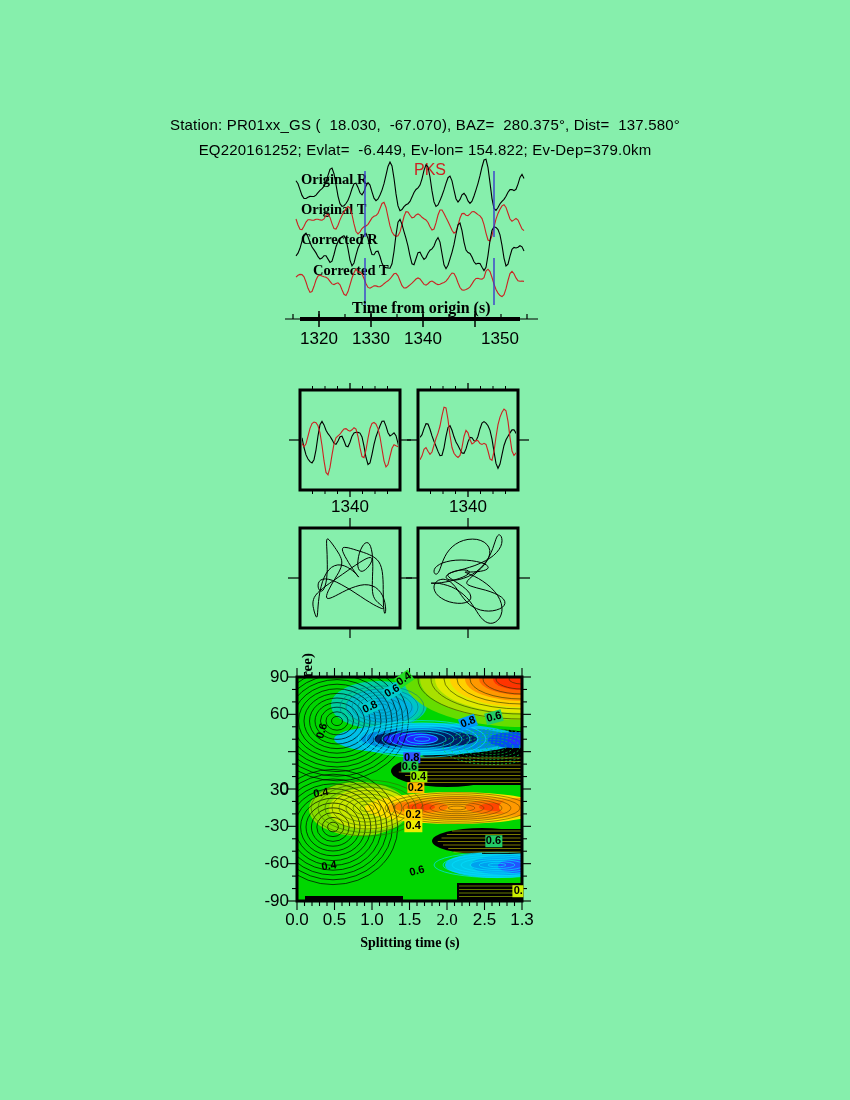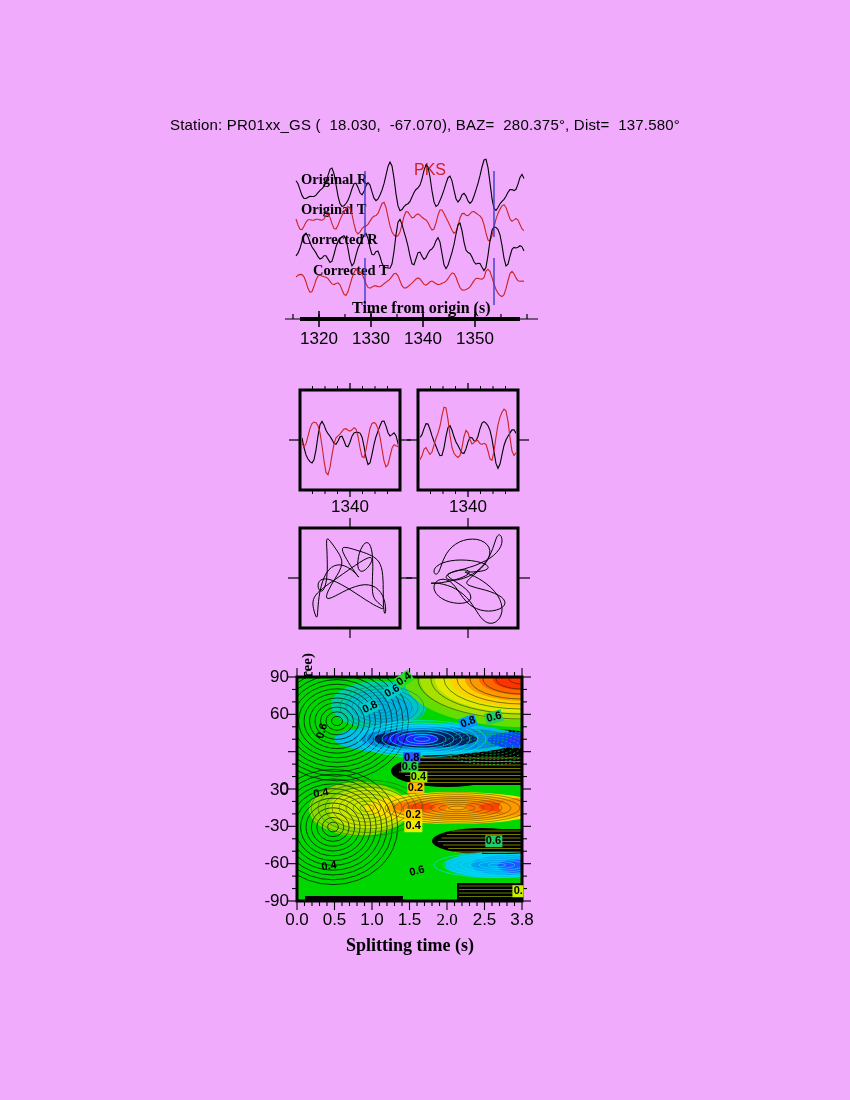--- a/index.html
+++ b/index.html
@@ -1,16 +1,16 @@
 <!DOCTYPE html>
 <html><head>
 <meta charset="utf-8">
 <style>
   html,body{margin:0;padding:0;background:#fff;}
-  #page{position:relative;width:850px;height:1100px;background:#f0abfc;
+  #page{position:relative;width:850px;height:1100px;background:#86efac;
         font-family:"Liberation Sans",sans-serif;color:#000;overflow:hidden;}
   .hdr{position:absolute;left:0;width:850px;text-align:center;font-size:15px;
        letter-spacing:0.2px;white-space:pre;}
   .trace-label{position:absolute;font-family:"Liberation Serif",serif;
        font-weight:bold;font-size:14.5px;}
   .pks{position:absolute;color:#cc2222;font-size:16px;}
   .axis-title{position:absolute;font-family:"Liberation Serif",serif;
        font-weight:bold;font-size:16px;}
   .ticklbl{position:absolute;font-size:17px;transform:translateX(-50%);}
   .ytick{position:absolute;right:0;font-size:17px;height:20px;line-height:20px;}
@@ -18,20 +18,21 @@
   .clab{position:absolute;font-size:11px;font-weight:bold;line-height:1.05;
         padding:0 1px;white-space:nowrap;}
   #footer-line{position:absolute;left:0;width:800px;text-align:center;font-size:16px;}
 </style>
 </head>
 <body>
 
 <div id="page">
 
   <div class="hdr" style="top:116px;">Station: PR01xx_GS (  18.030,  -67.070), BAZ=  280.375°, Dist=  137.580°</div>
+  <div class="hdr" style="top:141px;">EQ220161252; Evlat=  -6.449, Ev-lon= 154.822; Ev-Dep=379.0km</div>
 
   <div class="pks" style="left:414px;top:161px;">PKS</div>
   <div class="trace-label" style="left:301px;top:171px;">Original R</div>
   <div class="trace-label" style="left:301px;top:201px;">Original T</div>
   <div class="trace-label" style="left:301px;top:231px;">Corrected R</div>
   <div class="trace-label" style="left:301px;top:262px;margin-left:12px;">Corrected T</div>
   <svg id="wave-svg" style="left:290px;top:165px;" width="246" height="158" viewBox="0 0 246 158">
       <polyline points="6.0,15.7 8.0,18.8 10.0,24.6 12.0,30.4 14.0,33.5 16.0,33.5 18.0,32.2 20.0,31.4 22.0,31.5 24.0,31.5 26.0,30.1 28.0,27.6 30.0,25.3 32.0,23.6 34.0,21.4 36.0,17.0 38.0,10.4 40.0,4.3 42.0,3.0 44.0,8.7 46.0,19.7 48.0,31.1 50.0,38.7 52.0,41.4 54.0,40.7 56.0,38.5 58.0,35.2 60.0,30.1 62.0,23.8 64.0,18.8 66.0,18.2 68.0,22.4 70.0,27.8 72.0,29.9 74.0,26.6 76.0,20.7 78.0,17.6 80.0,20.1 82.0,26.8 84.0,33.2 86.0,35.7 88.0,34.0 90.0,30.0 92.0,25.1 94.0,18.7 96.0,10.2 98.0,1.5 100.0,-3.0 102.0,1.0 104.0,13.3 106.0,28.9 108.0,40.9 110.0,45.7 112.0,44.6 114.0,41.6 116.0,39.8 118.0,38.7 120.0,36.4 122.0,32.1 124.0,27.5 126.0,24.5 128.0,22.9 130.0,20.1 132.0,13.8 134.0,5.4 136.0,-0.2 138.0,1.9 140.0,12.0 142.0,25.9 144.0,36.9 146.0,41.4 148.0,39.9 150.0,35.6 152.0,30.5 154.0,24.9 156.0,18.4 158.0,12.7 160.0,11.1 162.0,15.8 164.0,25.1 166.0,33.7 168.0,37.0 170.0,34.4 172.0,29.8 174.0,28.2 176.0,31.1 178.0,35.9 180.0,38.3 182.0,36.2 184.0,31.0 186.0,24.8 188.0,18.3 190.0,10.7 192.0,2.0 194.0,-5.0 196.0,-5.7 198.0,2.7 200.0,17.9 202.0,33.6 204.0,43.5 206.0,45.5 208.0,42.5 210.0,38.7 212.0,36.3 214.0,34.3 216.0,31.2 218.0,27.2 220.0,24.6 222.0,24.5 224.0,25.6 226.0,24.3 228.0,19.1 230.0,12.4 232.0,9.3 234.0,13.5" fill="none" stroke="#000000" stroke-width="1.1"></polyline>
       <polyline points="6.0,54.0 8.0,60.0 10.0,64.2 12.0,64.6 14.0,61.2 16.0,57.1 18.0,54.7 20.0,54.7 22.0,55.3 24.0,55.1 26.0,54.3 28.0,54.2 30.0,54.9 32.0,55.2 34.0,53.9 36.0,50.4 38.0,49.2 40.0,52.4 42.0,58.6 44.0,63.6 46.0,64.1 48.0,60.2 50.0,54.9 52.0,50.4 54.0,46.9 56.0,43.6 58.0,41.5 60.0,43.0 62.0,49.6 64.0,58.9 66.0,66.5 68.0,68.9 70.0,66.8 72.0,63.5 74.0,61.8 76.0,61.0 78.0,59.3 80.0,56.1 82.0,52.9 84.0,51.3 86.0,50.6 88.0,48.4 90.0,43.5 92.0,38.5 94.0,37.4 96.0,42.5 98.0,51.8 100.0,60.9 102.0,67.0 104.0,70.0 106.0,71.3 108.0,70.7 110.0,66.9 112.0,59.6 114.0,51.5 116.0,46.6 118.0,46.9 120.0,50.3 122.0,52.8 124.0,52.2 126.0,49.9 128.0,48.9 130.0,50.2 132.0,52.3 134.0,53.8 136.0,55.0 138.0,57.5 140.0,61.8 142.0,65.1 144.0,64.0 146.0,57.9 148.0,50.0 150.0,45.0 152.0,45.0 154.0,48.4 156.0,52.6 158.0,56.5 160.0,60.7 162.0,65.2 164.0,68.1 166.0,66.6 168.0,60.4 170.0,53.0 172.0,48.6 174.0,48.4 176.0,50.2 178.0,50.6 180.0,48.8 182.0,46.7 184.0,46.5 186.0,48.0 188.0,49.6 190.0,50.9 192.0,53.6 194.0,59.6 196.0,68.1 198.0,75.0 200.0,76.0 202.0,70.6 204.0,62.0 206.0,54.1 208.0,48.4 210.0,44.2 212.0,40.9 214.0,39.7 216.0,42.4 218.0,48.3 220.0,54.0 222.0,56.2 224.0,54.9 226.0,53.5 228.0,55.0 230.0,59.5 232.0,63.9 234.0,65.6" fill="none" stroke="#cc2222" stroke-width="1.1"></polyline>
       <polyline points="6.0,90.8 8.0,88.2 10.0,83.3 12.0,76.1 14.0,69.7 16.0,68.0 18.0,71.7 20.0,77.5 22.0,82.0 24.0,84.9 26.0,87.9 28.0,91.7 30.0,94.0 32.0,93.1 34.0,90.7 36.0,90.7 38.0,94.1 40.0,97.4 42.0,96.1 44.0,89.5 46.0,81.7 48.0,76.5 50.0,73.9 52.0,71.8 54.0,70.8 56.0,74.4 58.0,83.9 60.0,95.1 62.0,100.9 64.0,98.0 66.0,90.2 68.0,83.2 70.0,78.8 72.0,74.8 74.0,70.2 76.0,68.5 78.0,73.5 80.0,82.8 82.0,89.5 84.0,89.7 86.0,86.4 88.0,86.2 90.0,91.5 92.0,98.3 94.0,102.0 96.0,102.6 98.0,103.0 100.0,103.2 102.0,98.8 104.0,86.5 106.0,69.8 108.0,57.2 110.0,54.4 112.0,59.4 114.0,66.6 116.0,73.3 118.0,81.1 120.0,91.0 122.0,98.8 124.0,99.7 126.0,93.8 128.0,87.7 130.0,87.1 132.0,91.3 134.0,94.4 136.0,92.6 138.0,88.2 140.0,85.2 142.0,83.9 144.0,81.0 146.0,75.7 148.0,72.6 150.0,77.1 152.0,88.6 154.0,99.8 156.0,103.7 158.0,100.2 160.0,93.8 162.0,87.3 164.0,79.4 166.0,69.0 168.0,59.8 170.0,58.0 172.0,65.6 174.0,77.1 176.0,85.1 178.0,87.5 180.0,88.5 182.0,92.0 184.0,96.8 186.0,99.0 188.0,98.3 190.0,98.6 192.0,102.2 194.0,105.6 196.0,102.3 198.0,90.3 200.0,75.5 202.0,65.2 204.0,61.8 206.0,62.4 208.0,64.5 210.0,69.8 212.0,80.3 214.0,93.1 216.0,100.9 218.0,99.2 220.0,91.2 222.0,84.3 224.0,82.4 226.0,83.0 228.0,82.3 230.0,80.7 232.0,81.8 234.0,86.1" fill="none" stroke="#000000" stroke-width="1.1"></polyline>
@@ -57,21 +58,21 @@
       <line x1="218" y1="5" x2="218" y2="10" stroke="#000" stroke-width="1.2"></line>
       <line x1="244" y1="5" x2="244" y2="10" stroke="#000" stroke-width="1.2"></line>
       <line x1="36" y1="2" x2="36" y2="18" stroke="#000" stroke-width="1.5"></line>
       <line x1="88" y1="2" x2="88" y2="18" stroke="#000" stroke-width="1.5"></line>
       <line x1="140" y1="2" x2="140" y2="18" stroke="#000" stroke-width="1.5"></line>
       <line x1="192" y1="2" x2="192" y2="18" stroke="#000" stroke-width="1.5"></line>
     </svg>
   <div class="ticklbl" style="left:319px;top:329px;">1320</div>
   <div class="ticklbl" style="left:371px;top:329px;">1330</div>
   <div class="ticklbl" style="left:423px;top:329px;">1340</div>
-  <div class="ticklbl" style="left:475px;top:329px;">1350</div>
+  <div class="ticklbl" style="left:500px;top:329px;">1350</div>
 
   <svg id="zoom1" style="left:300px;top:390px;" width="100" height="100" viewBox="0 0 100 100">
       <clipPath id="zoom1c">
         <rect x="2" y="2" width="96" height="96"></rect>
       </clipPath>
       <g clip-path="url(#zoom1c)">
         <polyline points="2.0,47.8 4.0,57.5 6.0,64.9 8.0,69.0 10.0,71.6 12.0,72.9 14.0,69.7 16.0,59.8 18.0,45.9 20.0,34.7 22.0,31.4 24.0,34.9 26.0,40.2 28.0,43.7 30.0,46.2 32.0,49.6 34.0,53.4 36.0,54.3 38.0,51.0 40.0,46.7 42.0,46.2 44.0,50.7 46.0,56.0 48.0,56.8 50.0,52.2 52.0,46.2 54.0,42.9 56.0,42.3 58.0,42.4 60.0,43.1 62.0,46.9 64.0,56.1 66.0,67.5 68.0,74.5 70.0,72.9 72.0,64.3 74.0,54.3 76.0,46.7 78.0,41.1 80.0,35.7 82.0,31.3 84.0,31.1 86.0,36.1 88.0,42.7 90.0,45.9 92.0,44.6 94.0,42.9 96.0,45.7 98.0,53.4 100.0,61.5" fill="none" stroke="#000" stroke-width="1.1"></polyline>
         <polyline points="2.0,53.4 4.0,56.7 6.0,53.8 8.0,46.2 10.0,38.3 12.0,33.5 14.0,32.1 16.0,32.8 18.0,35.8 20.0,42.9 22.0,55.5 24.0,70.7 26.0,82.4 28.0,84.9 30.0,77.4 32.0,64.9 34.0,53.9 36.0,47.9 38.0,45.8 40.0,44.2 42.0,41.4 44.0,38.9 46.0,38.6 48.0,40.2 50.0,41.2 52.0,39.8 54.0,37.7 56.0,39.1 58.0,46.5 60.0,57.7 62.0,66.6 64.0,67.6 66.0,60.0 68.0,48.3 70.0,38.5 72.0,33.4 74.0,32.5 76.0,34.2 78.0,38.6 80.0,47.0 82.0,59.0 84.0,70.8 86.0,76.9 88.0,74.6 90.0,66.4 92.0,58.3 94.0,54.8 96.0,55.8 98.0,56.7 100.0,53.6" fill="none" stroke="#cc2222" stroke-width="1.1"></polyline>
       </g>
       <rect x="0" y="0" width="100" height="100" fill="none" stroke="#000" stroke-width="3"></rect>
@@ -401,24 +402,24 @@
     <span class="ytick" style="top:224px;">-90</span>
   </div>
 
   <div style="position:absolute;left:297px;top:910px;width:225px;">
     <span class="ticklbl" style="left:0px;top:0;">0.0</span>
     <span class="ticklbl" style="left:37.5px;top:0;">0.5</span>
     <span class="ticklbl" style="left:75px;top:0;">1.0</span>
     <span class="ticklbl" style="left:112.5px;top:0;">1.5</span>
     <span class="ticklbl" style="left:150px;top:0;font-family:Liberation Serif, serif;">2.0</span>
     <span class="ticklbl" style="left:187.5px;top:0;">2.5</span>
-    <span class="ticklbl" style="left:225px;top:0;">3.8</span>
+    <span class="ticklbl" style="left:225px;top:0;">1.3</span>
   </div>
 
-  <div class="axis-title" style="left:0;top:935px;width:820px;text-align:center;font-size:18px;">Splitting time (s)</div>
+  <div class="axis-title" style="left:0;top:935px;width:820px;text-align:center;font-size:14px;">Splitting time (s)</div>
 
   <div id="contour-labels" style="position:absolute;left:297px;top:677px;width:225px;height:224px;pointer-events:none;">
       <span class="clab" style="left: 106.5px; top: 2.48889px; transform: translate(-50%, -50%) rotate(-35deg); background: rgb(34, 221, 34);">0.4</span>
       <span class="clab" style="left: 95.25px; top: 13.6889px; transform: translate(-50%, -50%) rotate(-30deg); background: rgb(0, 204, 204);">0.6</span>
       <span class="clab" style="left: 72.75px; top: 29.8667px; transform: translate(-50%, -50%) rotate(-25deg); background: rgb(0, 204, 204);">0.8</span>
       <span class="clab" style="left: 171px; top: 44.8px; transform: translate(-50%, -50%) rotate(-20deg); background: rgb(0, 153, 255);">0.8</span>
       <span class="clab" style="left: 196.5px; top: 39.8222px; transform: translate(-50%, -50%) rotate(-15deg); background: rgb(34, 204, 102);">0.6</span>
       <span class="clab" style="left: 24.75px; top: 53.5111px; transform: translate(-50%, -50%) rotate(-72deg);">0.6</span>
       <span class="clab" style="left: 114.75px; top: 80.8889px; transform: translate(-50%, -50%) rotate(0deg); background: rgb(51, 85, 255);">0.8</span>
       <span class="clab" style="left: 112.5px; top: 89.6px; transform: translate(-50%, -50%) rotate(0deg); background: rgb(34, 204, 68);">0.6</span>

